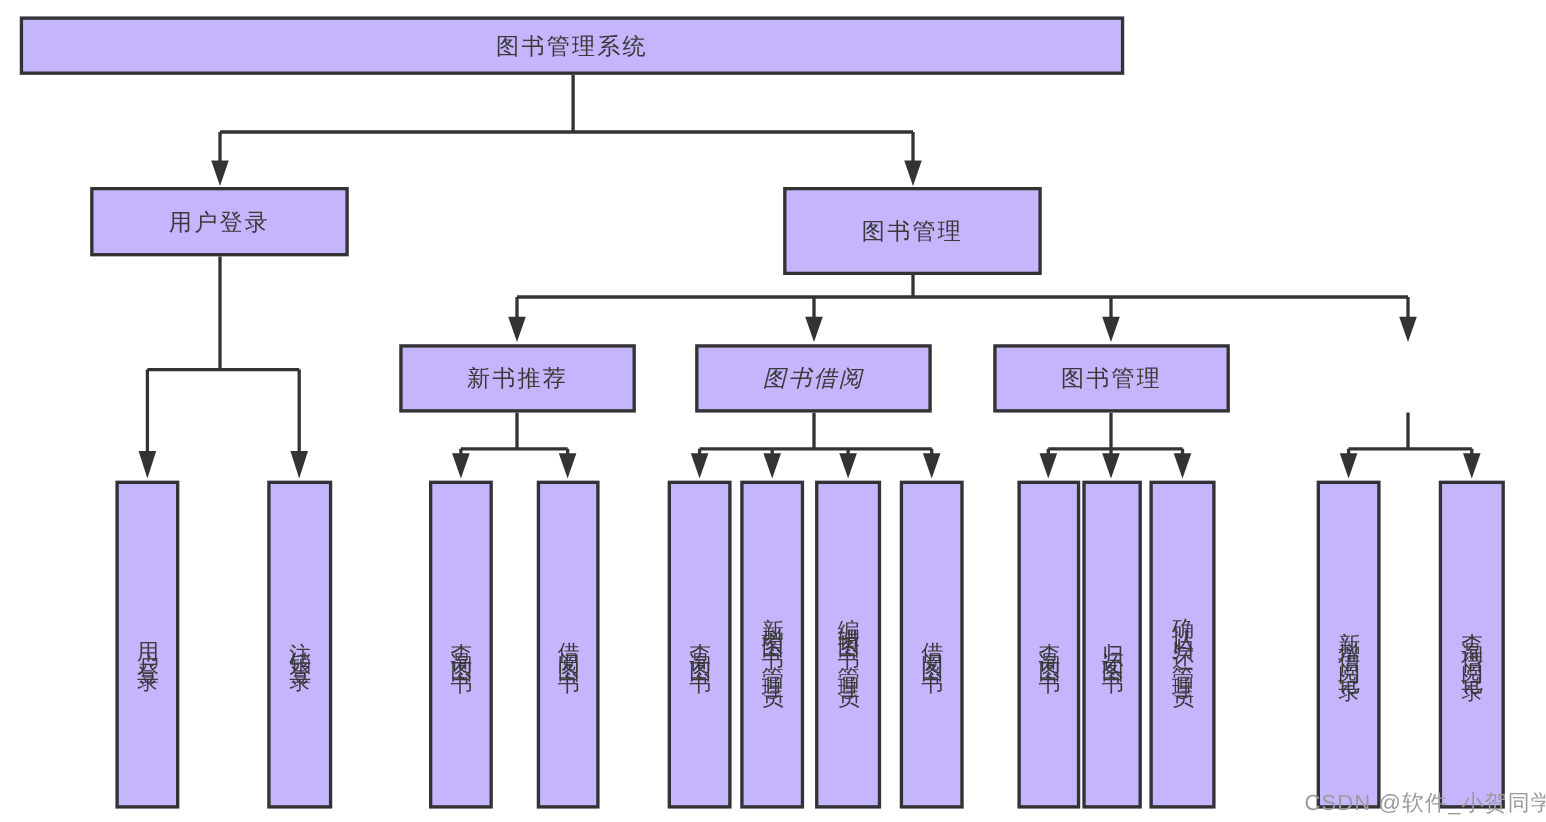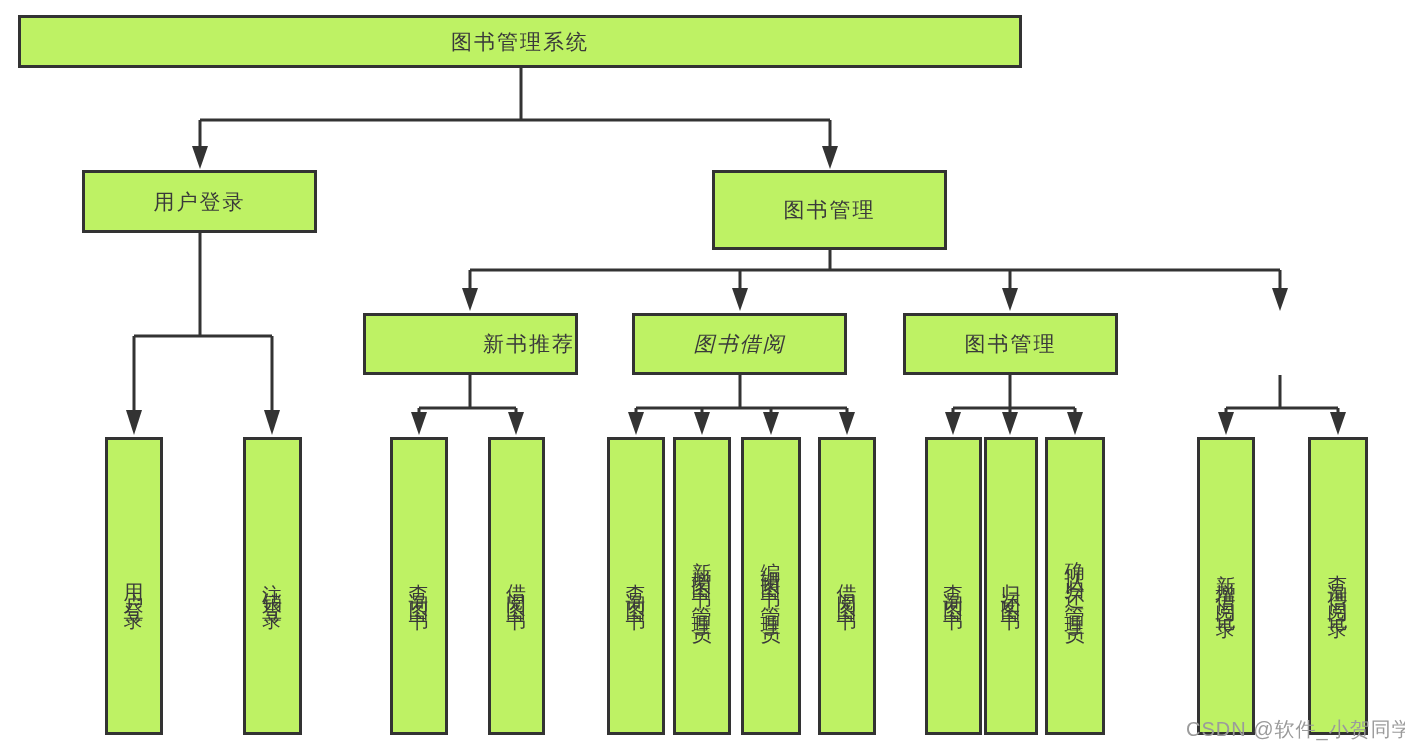--- a/index.html
+++ b/index.html
@@ -2,21 +2,21 @@
 <html><head>
 <meta charset="utf-8">
 <style>
   html,body{margin:0;padding:0;background:#ffffff;}
   body{font-family:"Liberation Sans","DejaVu Sans",sans-serif;}
   #stage{
     position:relative;width:1405px;height:747px;background:#ffffff;overflow:hidden;
   }
   svg.connectors{position:absolute;left:0;top:0;z-index:1;}
   .node{
-    position:absolute;box-sizing:border-box;border:3px solid #333333;background:#bef264;
+    position:absolute;box-sizing:border-box;border:3px solid #333333;background:#c4b5fd;
     display:flex;align-items:center;justify-content:center;
     color:#3a3a3a;z-index:2;
   }
   .node-h{font-size:21px;letter-spacing:2px;white-space:nowrap;}
   .node-v{
     font-size:20px;
     writing-mode:vertical-lr;
     text-orientation:mixed;
     letter-spacing:9px;
     line-height:1;
@@ -80,21 +80,21 @@
     <span>图书管理系统</span>
   </div>
 
   <div class="node node-h" style="left:82px;top:170px;width:235px;height:63px;">
     <span>用户登录</span>
   </div>
   <div class="node node-h" style="left:712px;top:170px;width:235px;height:80px;">
     <span>图书管理</span>
   </div>
 
-  <div class="node node-h" style="left:363px;top:313px;width:215px;height:62px;justify-content:flex-end;">
+  <div class="node node-h" style="left:363px;top:313px;width:215px;height:62px;">
     <span>新书推荐</span>
   </div>
   <div class="node node-h" style="left:632px;top:313px;width:215px;height:62px;font-style:italic;">
     <span>图书借阅</span>
   </div>
   <div class="node node-h" style="left:903px;top:313px;width:215px;height:62px;">
     <span>图书管理</span>
   </div>
 
   <div class="node node-v" style="left:105px;top:437px;width:58px;height:298px;">

